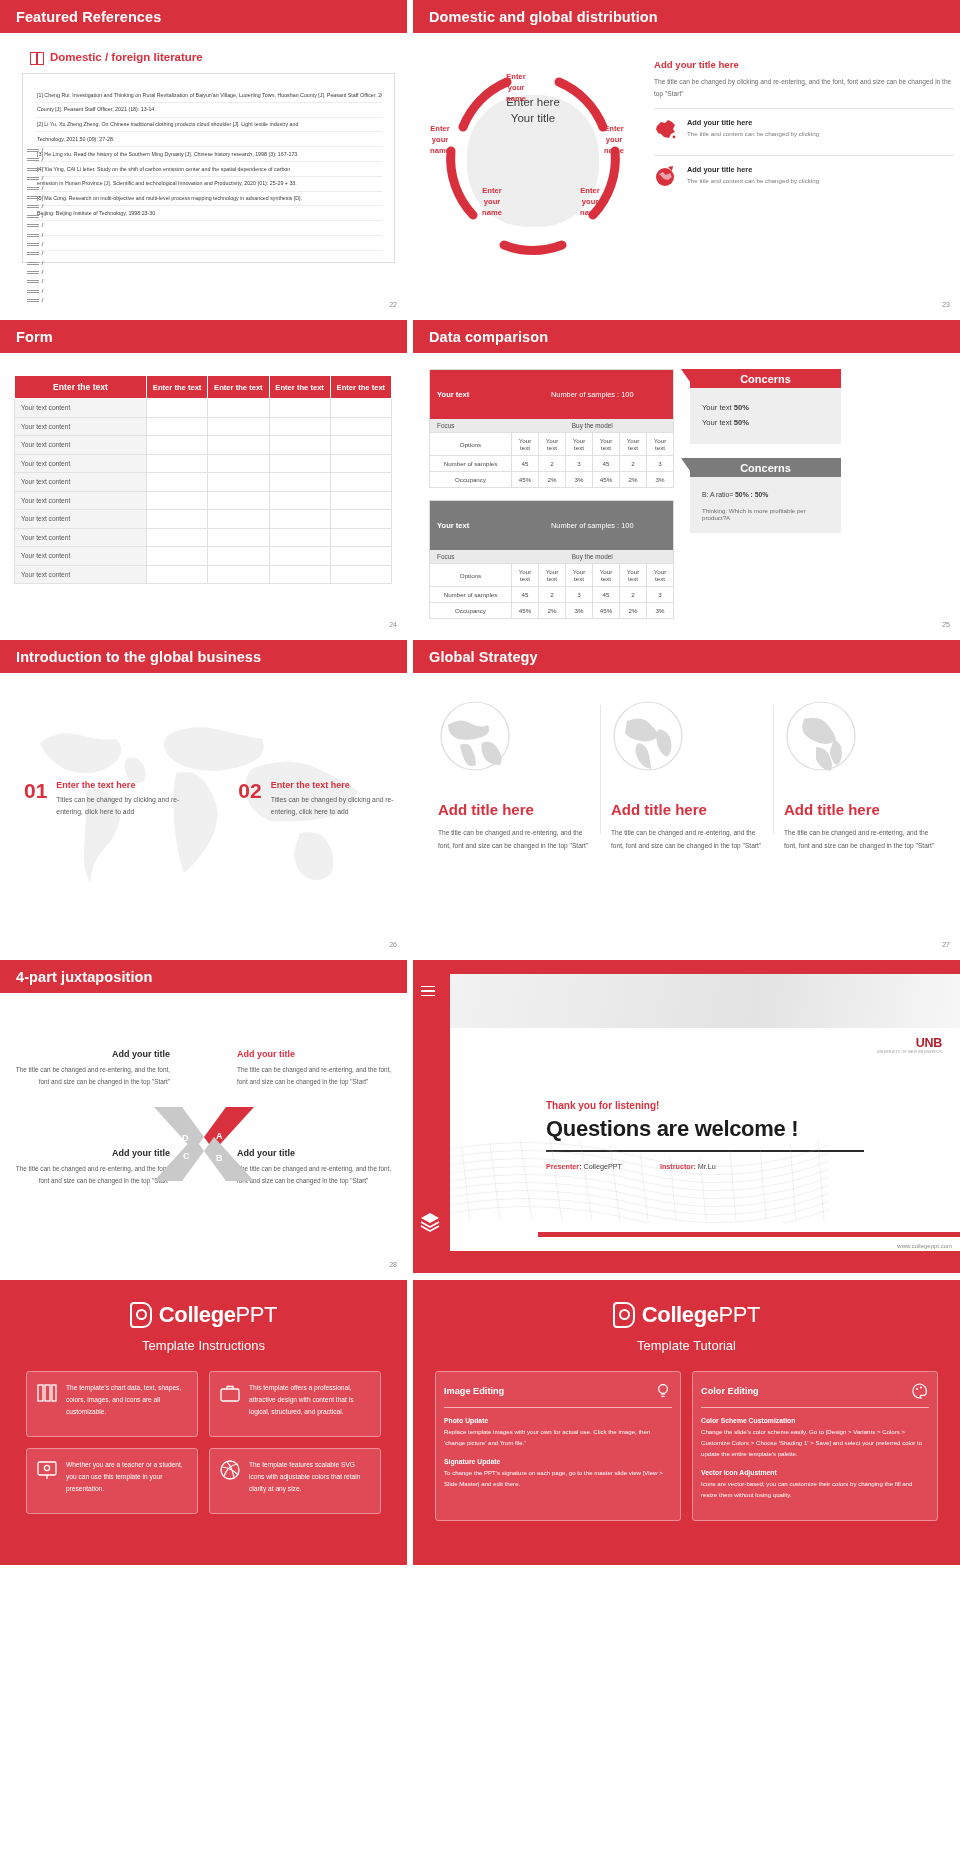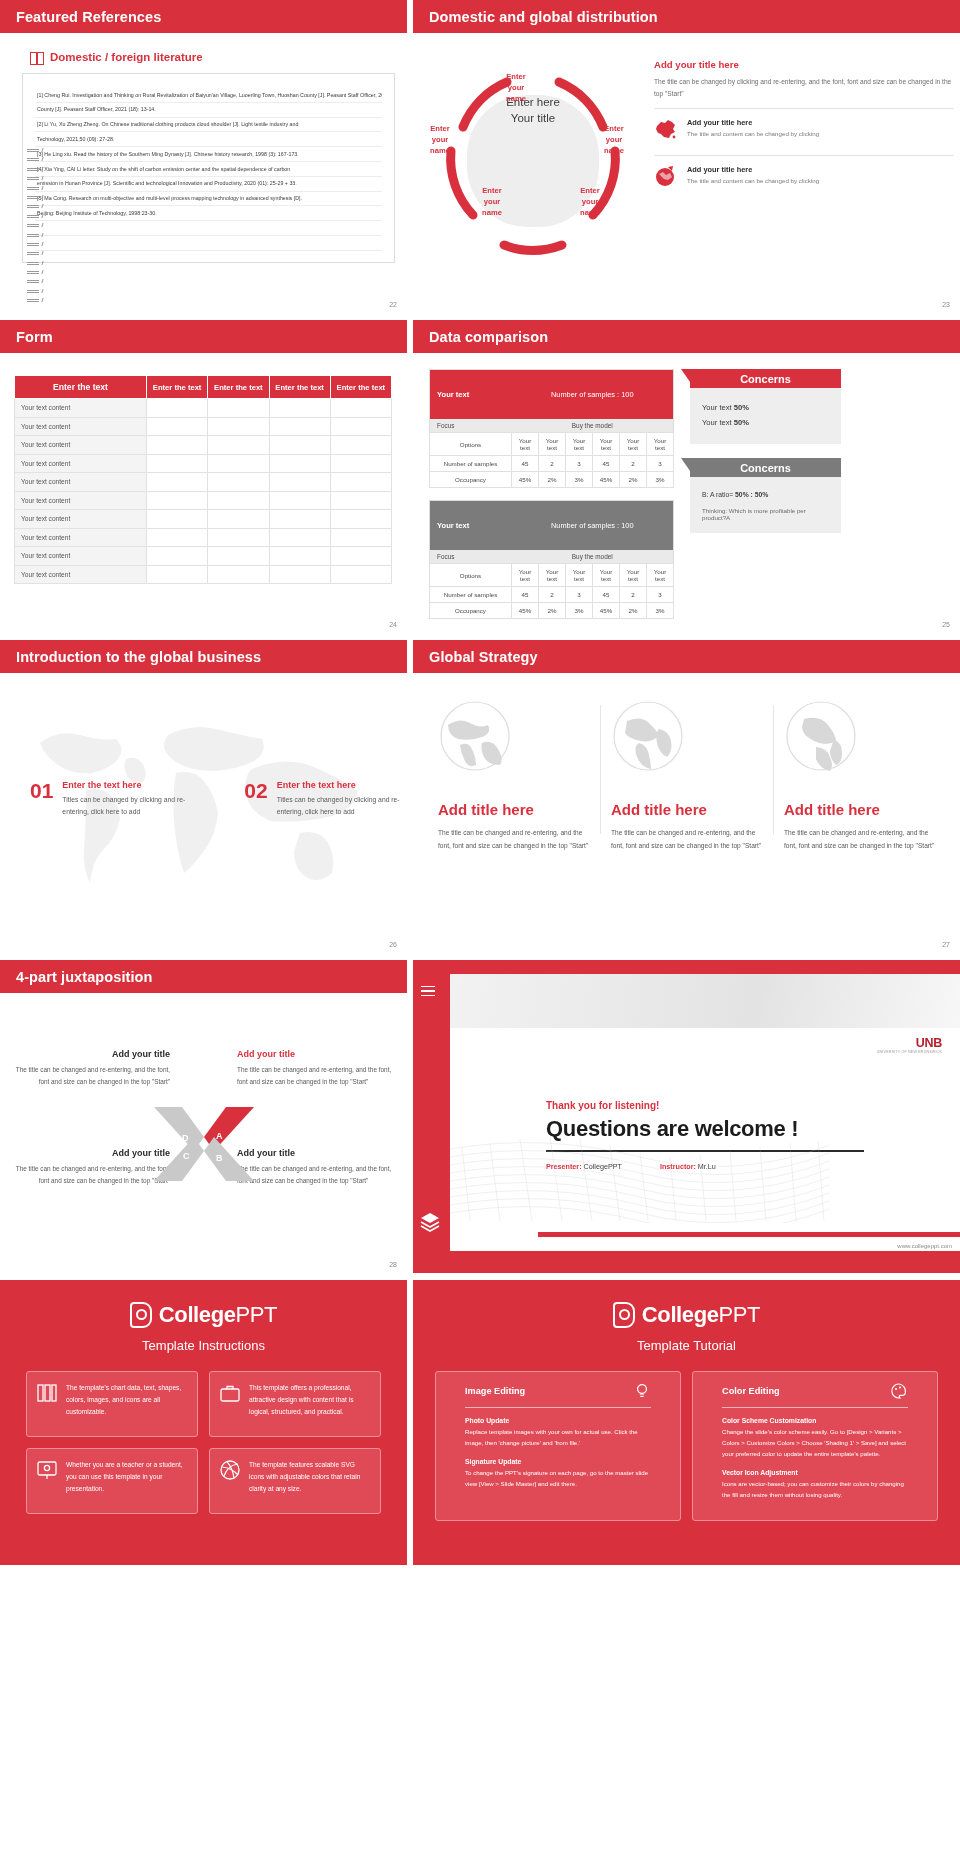--- a/index.html
+++ b/index.html
@@ -156,21 +156,21 @@
     background:#eeeeee; margin-left:9px; padding:12px 12px; min-height:56px;
   }
   .callout .bd p { font-size:7.6px; color:#3c3c3c; line-height:2.0; }
   .callout .bd p b { font-weight:bold; }
   .callout.gray .cap { background:#7b7b7b; }
   .callout.gray .tail { border-top-color:#7b7b7b; }
   .callout.gray .bd p { font-size:6.8px; line-height:1.75; }
   .callout.gray .bd .small { font-size:6.2px; color:#6a6a6a; margin-top:6px; }
   
   .s26 .map { position:absolute; left:0; top:33px; width:100%; height:280px; opacity:.14; }
-  .s26 .items { position:absolute; left:30px; top:140px; display:flex; gap:42px; }
+  .s26 .items { position:absolute; left:24px; top:140px; display:flex; gap:42px; }
   .s26 .it { display:flex; gap:9px; }
   .s26 .num { font-size:21px; font-weight:bold; color:#d9303e; line-height:1; }
   .s26 .h { font-size:9px; font-weight:bold; color:#d9303e; margin-bottom:4px; }
   .s26 .d { font-size:6.8px; color:#5a5a5a; line-height:1.75; width:140px; }
   
   .s27 .cols { display:flex; padding:26px 14px 0 14px; }
   .s27 .col { flex:1; padding:0 11px; position:relative; }
   .s27 .col + .col:before {
     content:""; position:absolute; left:0; top:6px; bottom:18px; width:1px; background:#e6e6e6;
   }
@@ -229,21 +229,21 @@
   .logo .nm .b2 { font-weight:normal; }
   .panelsub { text-align:center; font-size:13px; margin-top:10px; font-weight:500; }
   .cards { display:grid; grid-template-columns:1fr 1fr; gap:11px; padding:18px 26px 0 26px; }
   .card {
     background:#e04a56; border:1px solid #ef8f97; border-radius:3px;
     padding:10px 9px; display:flex; gap:8px; min-height:66px;
   }
   .card .ci { width:22px; height:22px; flex:none; }
   .card .ct { font-size:6.6px; line-height:1.85; color:#ffffff; }
   .tcards { display:grid; grid-template-columns:1fr 1fr; gap:11px; padding:18px 22px 0 22px; }
-  .tcard { background:#e04a56; border:1px solid #ef8f97; border-radius:3px; padding:10px 29px; }
+  .tcard { background:#e04a56; border:1px solid #ef8f97; border-radius:3px; padding:10px 8px; }
   .tcard .hd { display:flex; align-items:center; justify-content:space-between; }
   .tcard .hd .ht { font-size:9.2px; font-weight:bold; }
   .tcard .hd .hi { width:18px; height:18px; }
   .tcard .rule { height:1px; background:#f4b4ba; margin:7px 0 9px 0; }
   .tcard .sh { font-size:6.8px; font-weight:bold; margin-bottom:3px; }
   .tcard .sp { font-size:6.1px; line-height:1.8; margin-bottom:9px; }
 </style>
 </head>
 <body>
 

